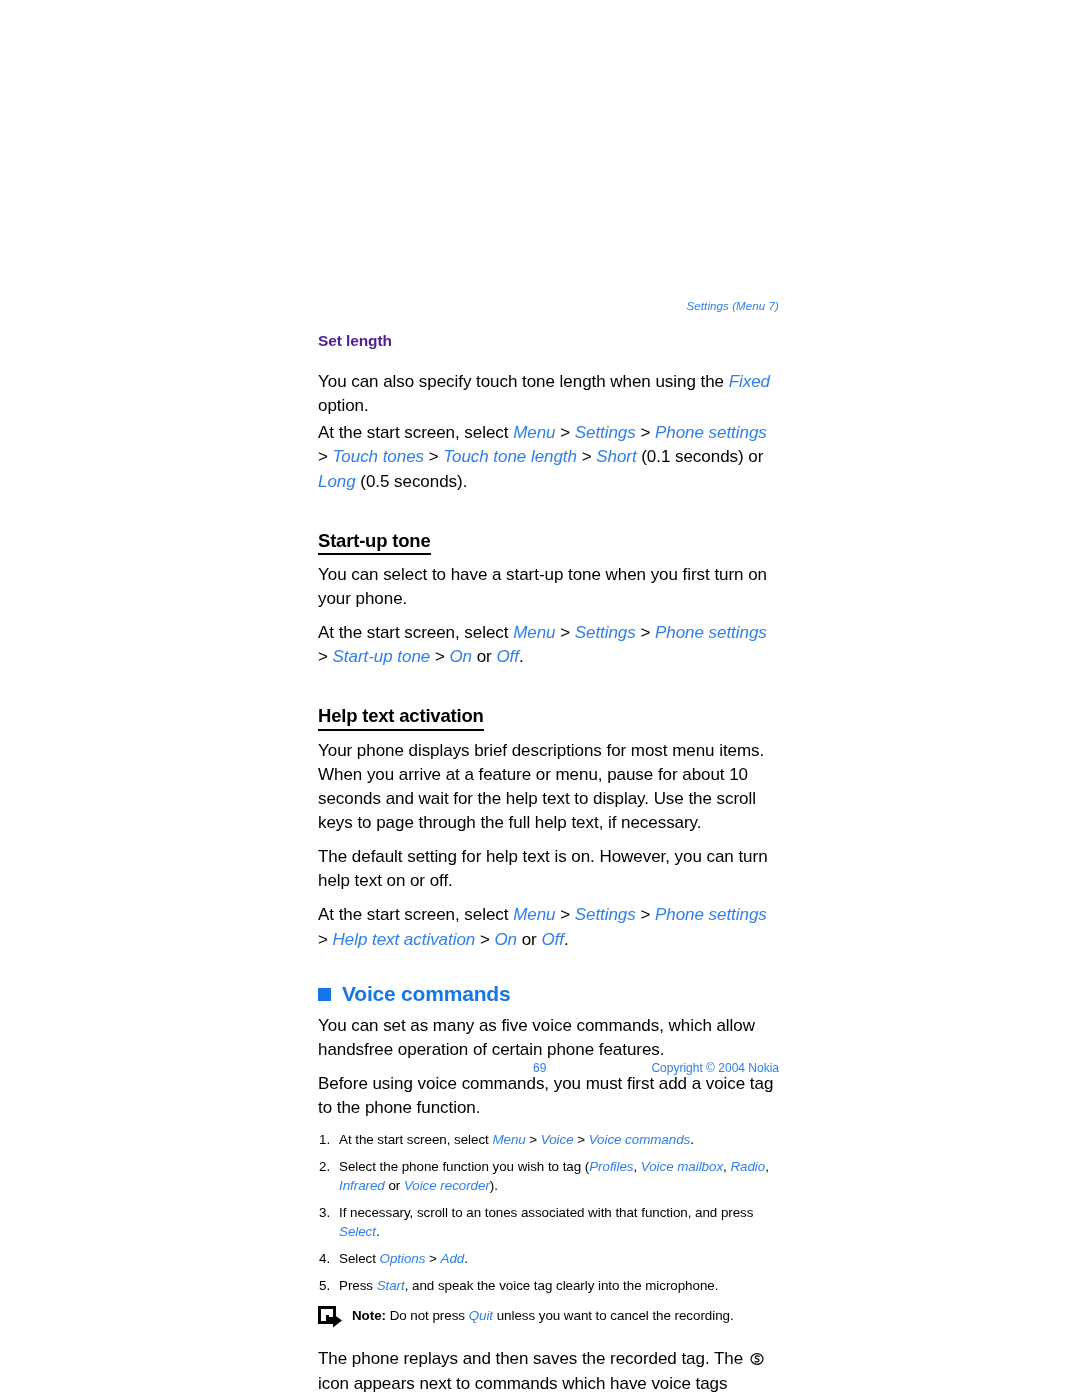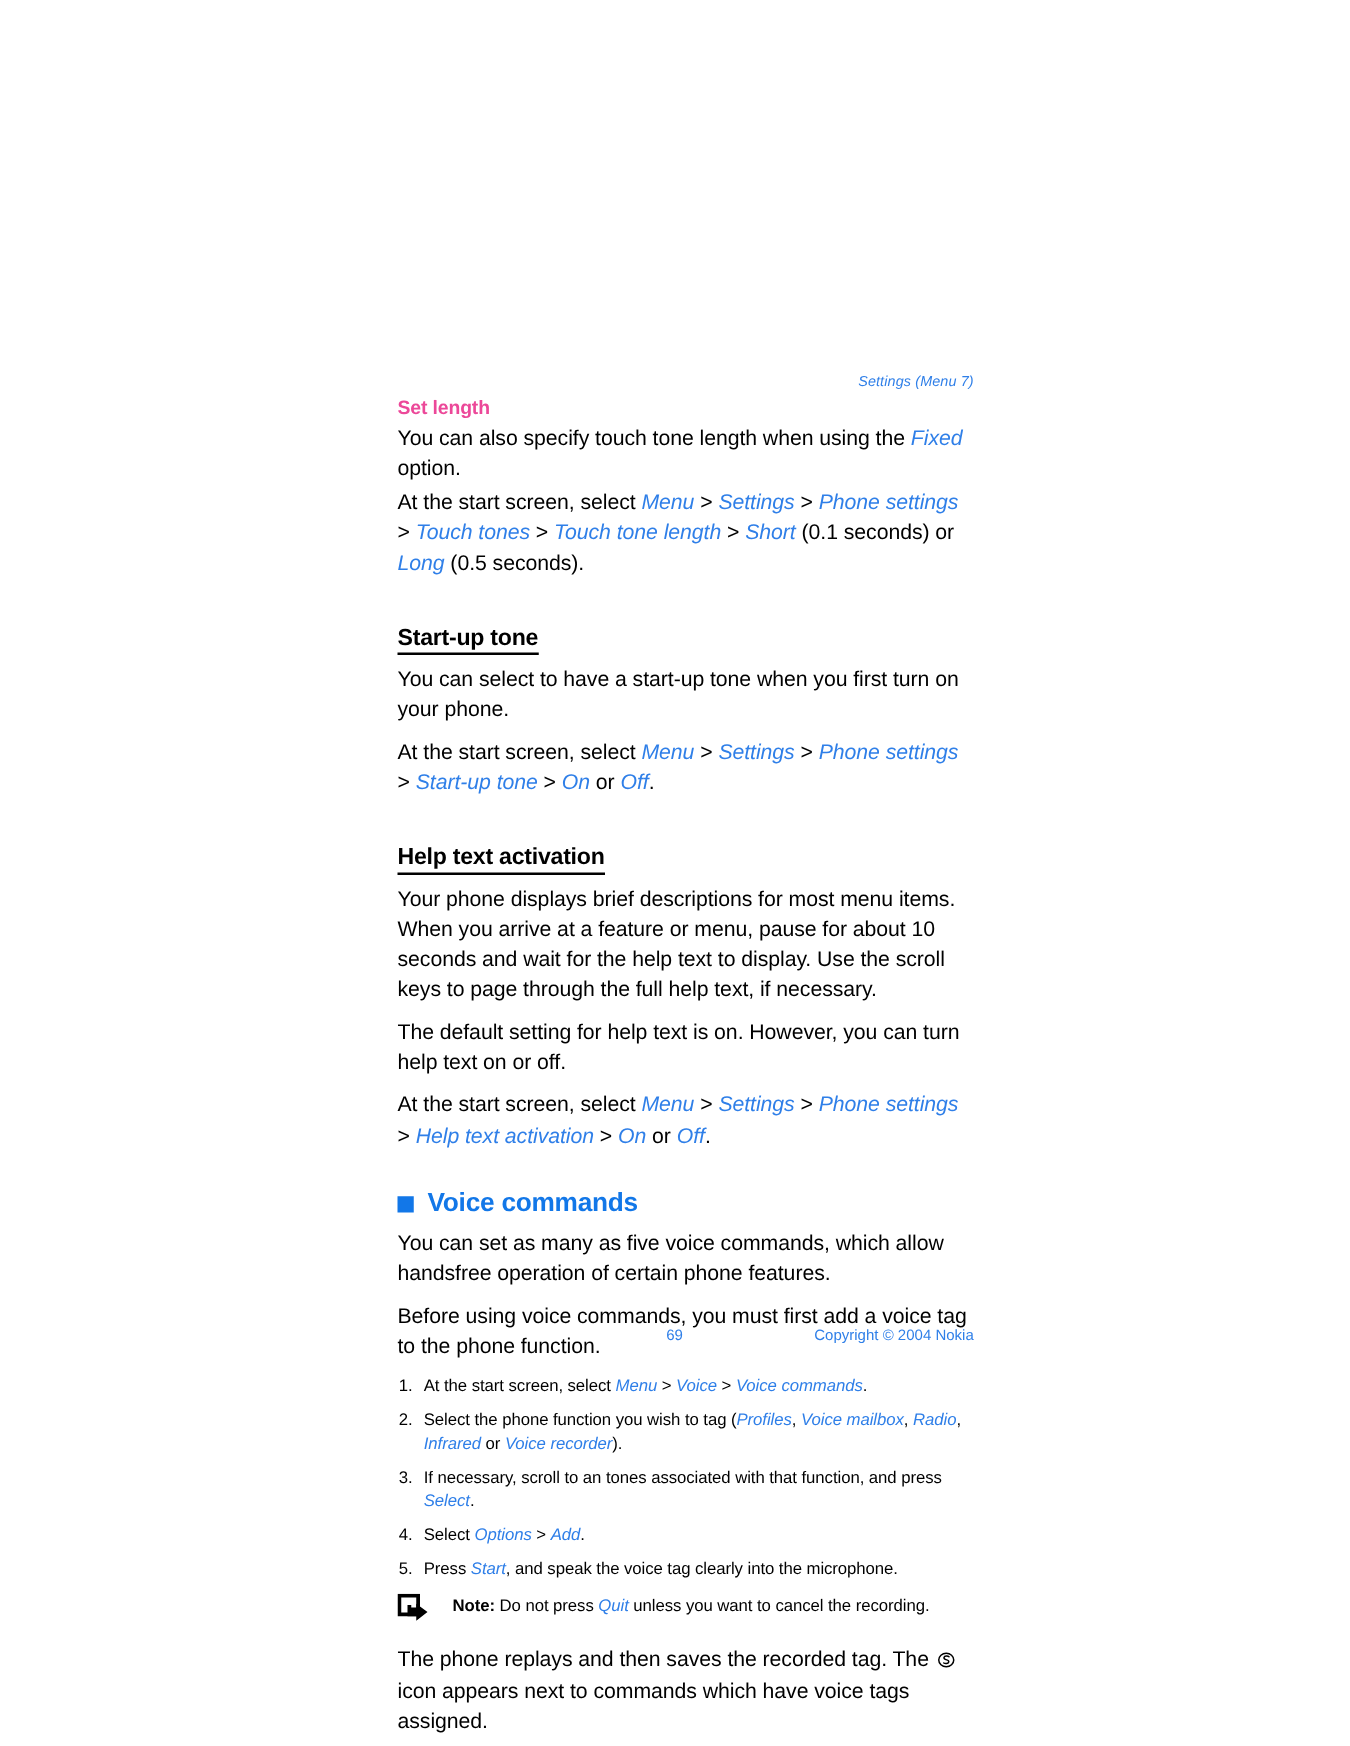--- a/index.html
+++ b/index.html
@@ -31,31 +31,31 @@
     width: 461px;
   }
 
   
   .running-header {
     text-align: right;
     font-style: italic;
     font-size: 11.5px;
     color: #2f7fe8;
     letter-spacing: 0.1px;
-    margin-bottom: 4px;
+    margin-bottom: 18px;
     height: 14px;
   }
 
   
   h3.head-3 {
     font-size: 15.5px;
     font-weight: bold;
-    margin: 0 0 3px 0;
+    margin: 0 0 20px 0;
     letter-spacing: -0.1px;
-    color: #ec4899;
+    color: #4c1d95;
   }
 
   h2.head-2 {
     font-size: 18.5px;
     font-weight: bold;
     margin: 26px 0 8px 0;
     padding-bottom: 2px;
     border-bottom: 2px solid #000;
     display: inline-block;
     letter-spacing: -0.2px;
@@ -139,21 +139,21 @@
   .note-icon {
     width: 26px;
     height: 24px;
     flex: none;
     position: relative;
     top: 1px;
   }
   .note-text {
     font-size: 13.4px;
     line-height: 1.42;
-    margin-left: 18px;
+    margin-left: 8px;
     letter-spacing: -0.05px;
     padding-top: 1px;
   }
   .note-text b {
     font-weight: bold;
   }
 
   .inline-icon {
     display: inline-block;
     width: 14px;

